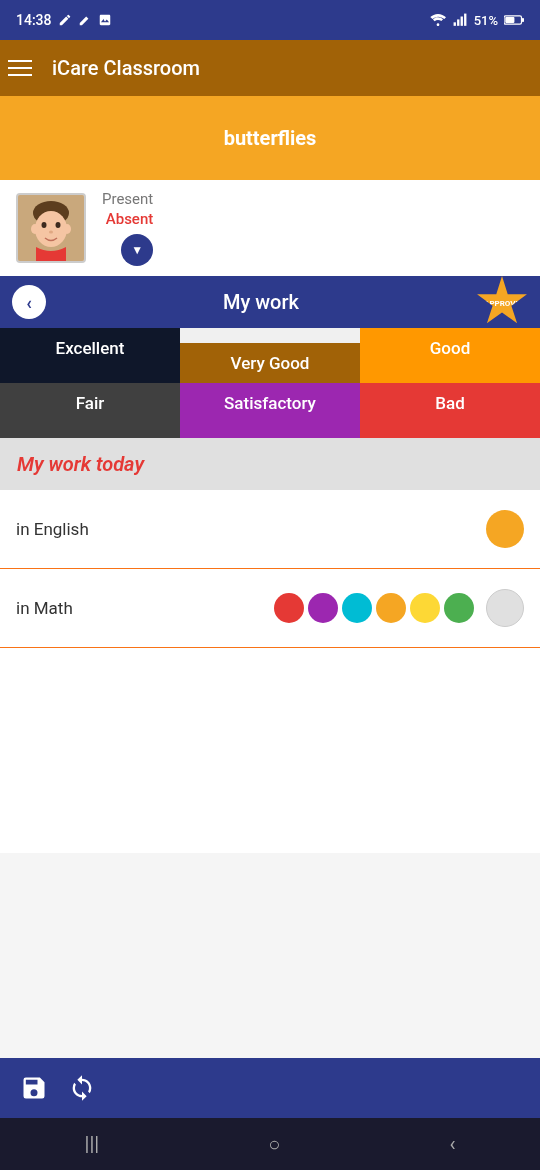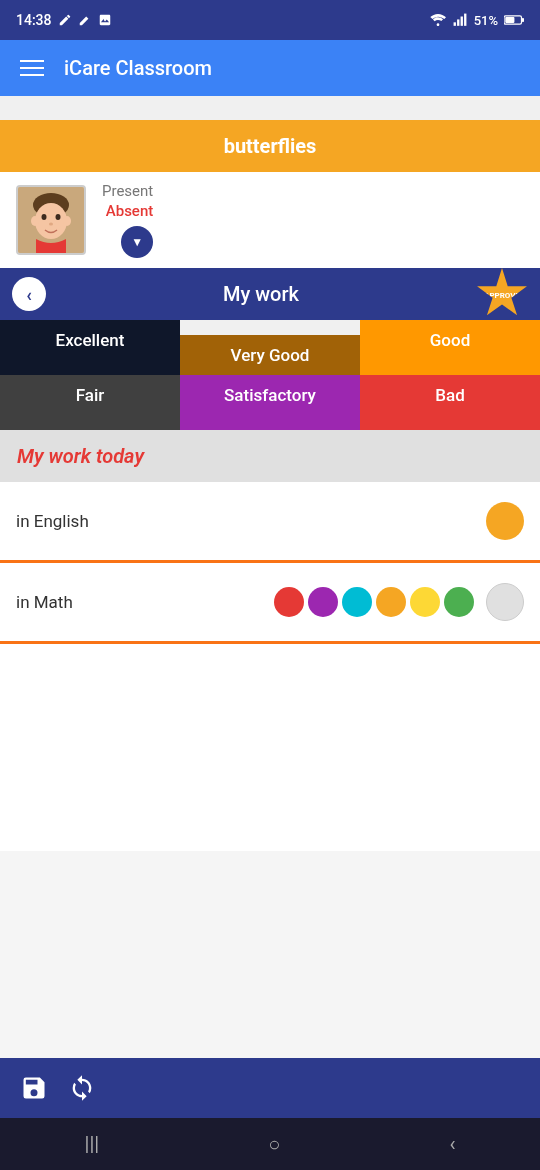--- a/index.html
+++ b/index.html
@@ -23,38 +23,37 @@
       justify-content: space-between;
       padding: 0 16px;
       font-size: 14px;
       font-weight: 500;
     }
     .status-bar-left { display: flex; align-items: center; gap: 6px; }
     .status-bar-right { display: flex; align-items: center; gap: 6px; font-size: 13px; }
 
     
     .app-bar {
-      background: #3b82f6;
+      background: #a16207;
       color: white;
       height: 56px;
       display: flex;
       align-items: center;
-      padding: 0 20px;
+      padding: 0 8px;
       gap: 20px;
     }
     .hamburger-icon { display: flex; flex-direction: column; gap: 5px; cursor: pointer; }
     .hamburger-icon span { width: 24px; height: 2px; background: white; display: block; }
     .app-title { font-size: 20px; font-weight: 500; color: white; }
 
     
     .class-banner {
       background: #f5a623;
-      padding: 14px;
+      padding: 30px;
       text-align: center;
-      margin-top: 24px;
     }
     .class-banner-text {
       color: white;
       font-size: 20px;
       font-weight: bold;
     }
 
     
     .student-row {
       background: white;
@@ -187,21 +186,21 @@
 
     
     .work-items {
       background: white;
       flex: 1;
     }
     .work-item {
       display: flex;
       align-items: center;
       padding: 20px 16px;
-      border-bottom: 3px solid #f97316;
+      border-bottom: 1px solid #f97316;
       min-height: 70px;
     }
     .work-item-label {
       font-size: 17px;
       color: #333;
       flex: 1;
     }
     .color-dots {
       display: flex;
       gap: 4px;

